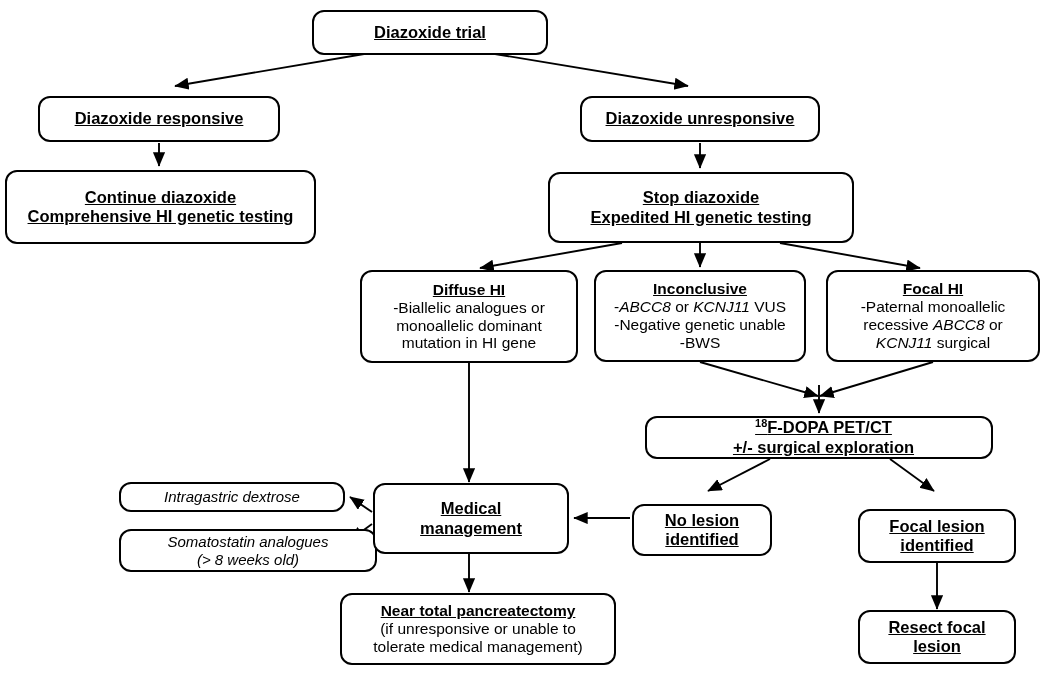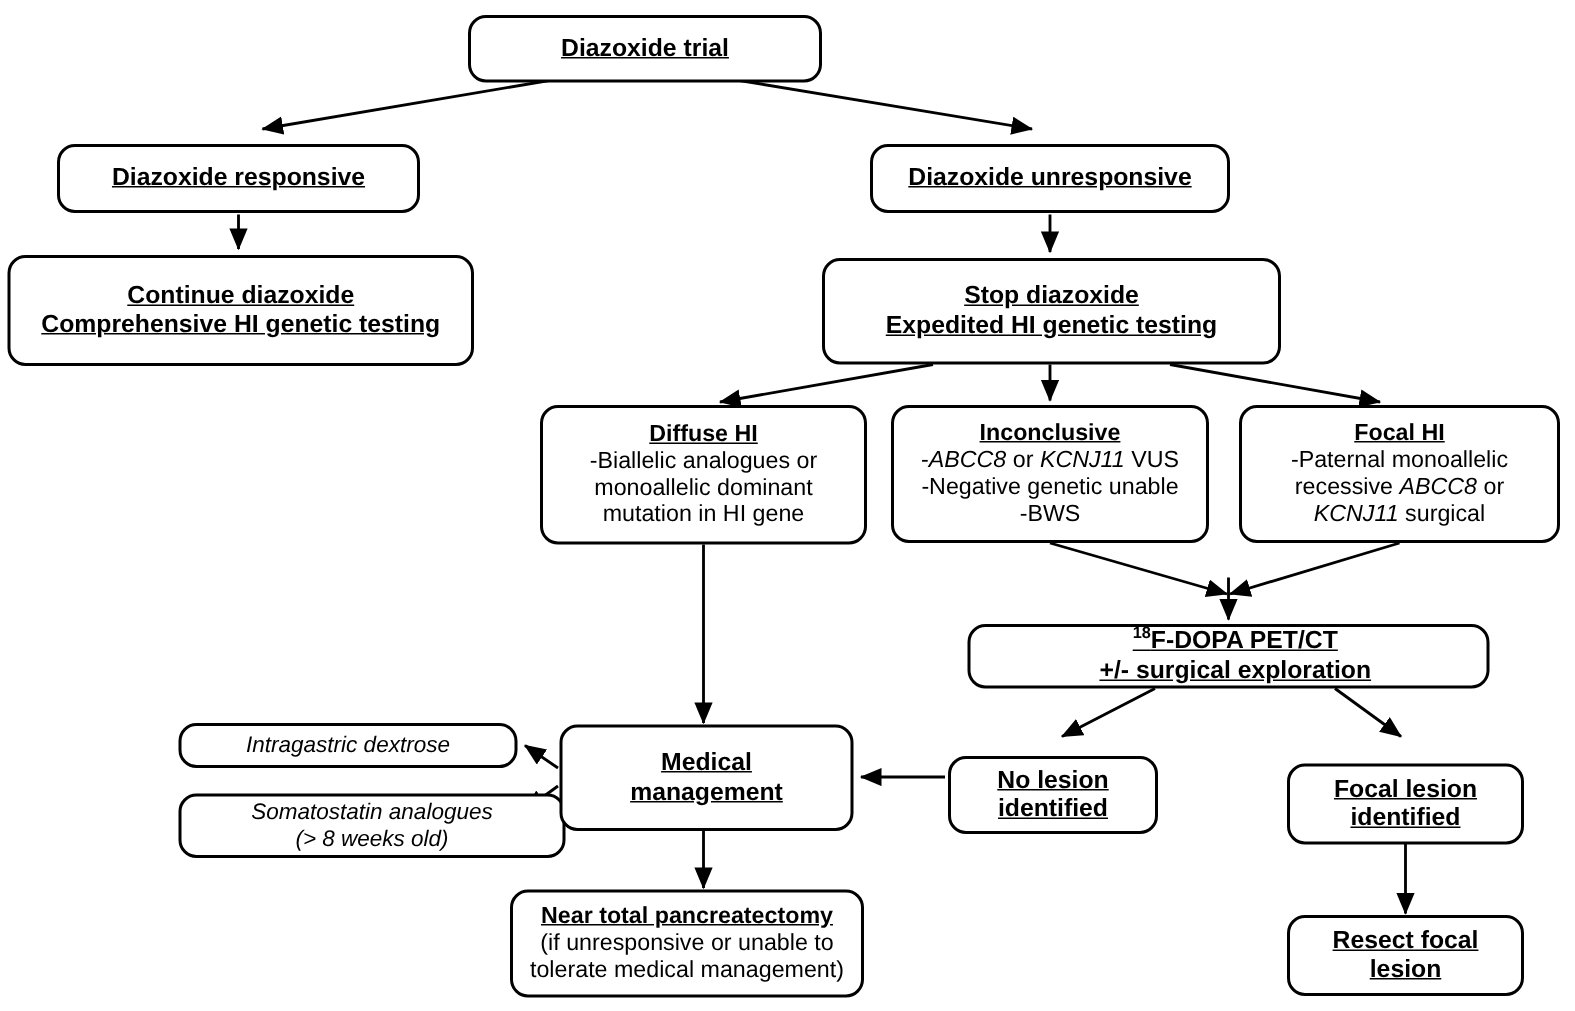--- a/index.html
+++ b/index.html
@@ -146,21 +146,21 @@
   <div class="node f16" style="left:632px; top:492px; width:140px; height:52px;margin-top:12px;">
     <span class="ln b">No lesion</span>
     <span class="ln b">identified</span>
   </div>
 
   <div class="node f16" style="left:858px; top:492px; width:158px; height:54px;margin-top:17px;">
     <span class="ln b">Focal lesion</span>
     <span class="ln b">identified</span>
   </div>
 
-  <div class="node f15" style="left:340px; top:593px; width:236px; height:72px;">
+  <div class="node f15" style="left:340px; top:593px; width:276px; height:72px;">
     <span class="ln b">Near total pancreatectomy</span>
     <span class="ln">(if unresponsive or unable to</span>
     <span class="ln">tolerate medical management)</span>
   </div>
 
   <div class="node f16" style="left:858px; top:610px; width:158px; height:54px;">
     <span class="ln b">Resect focal</span>
     <span class="ln b">lesion</span>
   </div>
 

